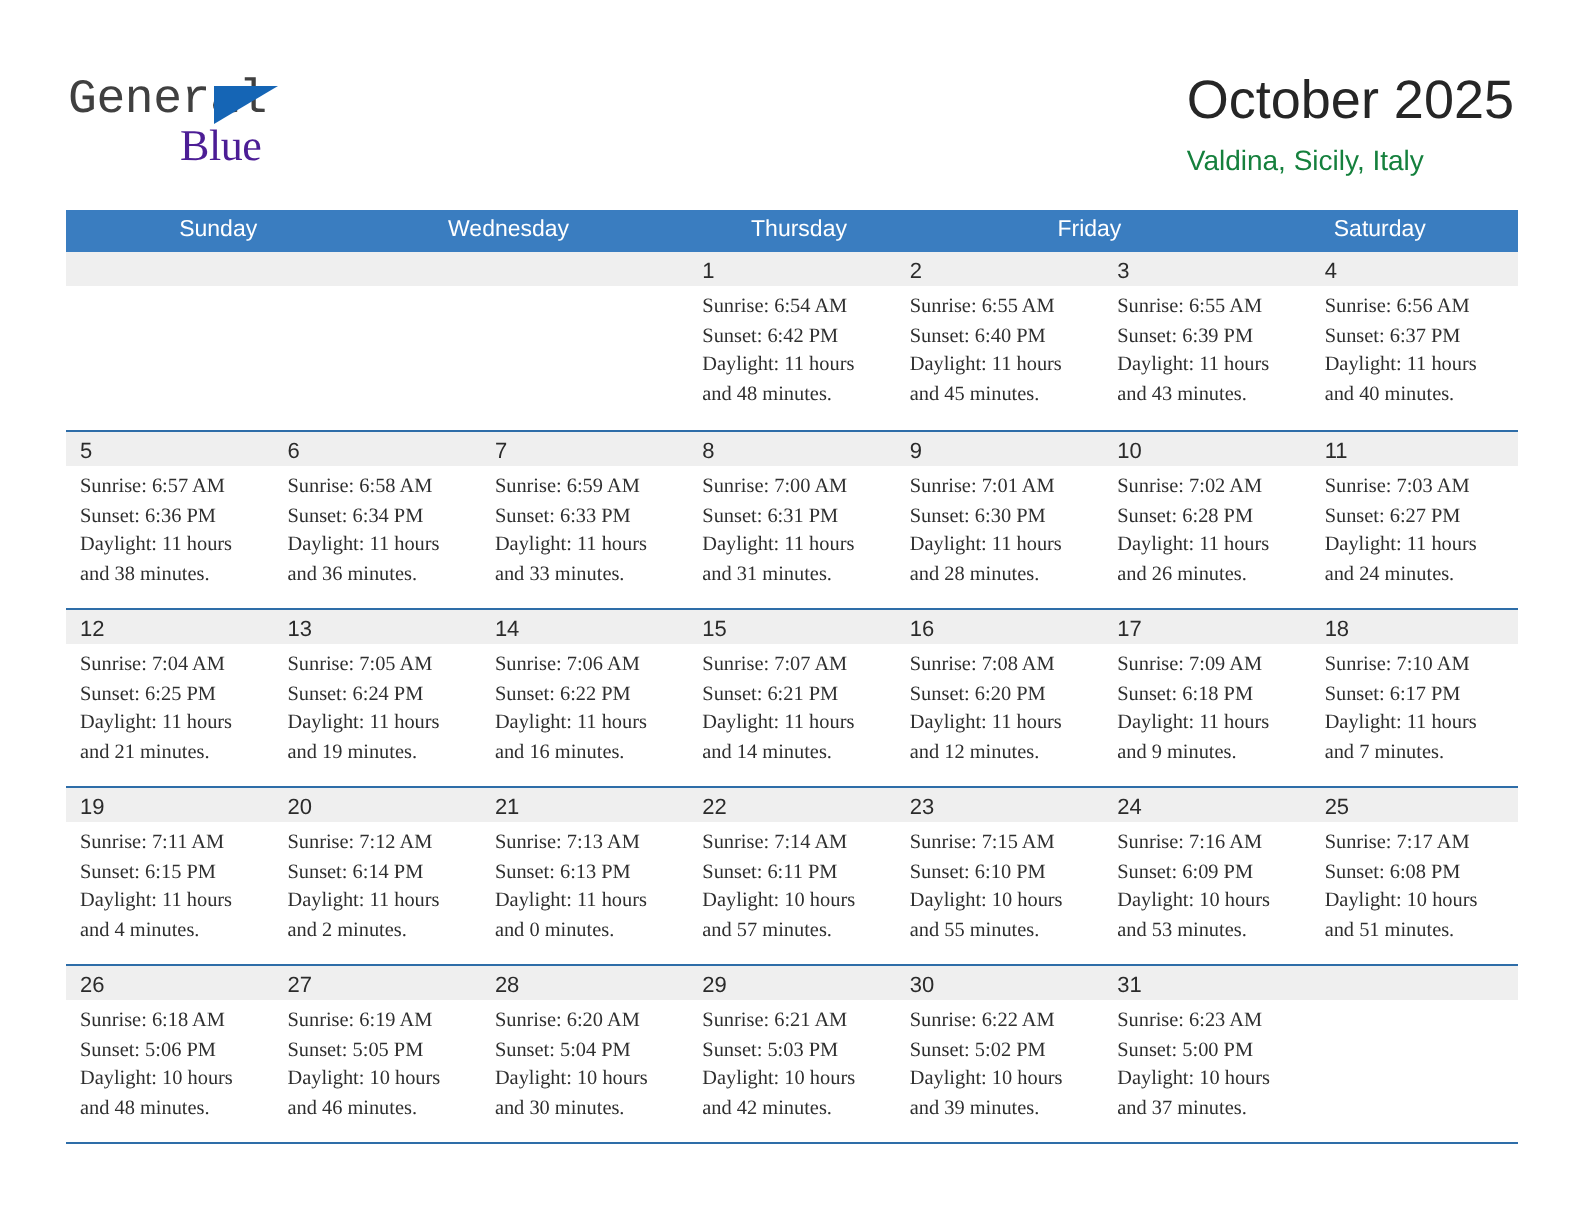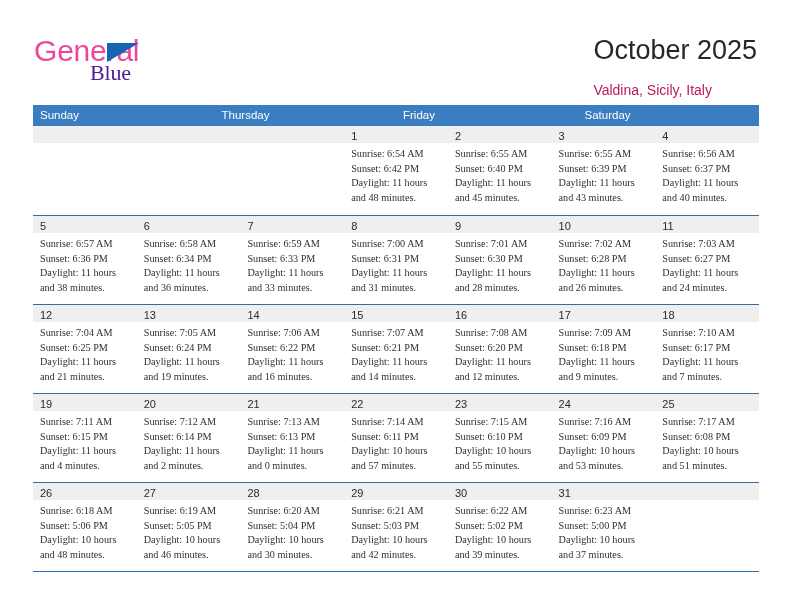--- a/index.html
+++ b/index.html
@@ -35,24 +35,24 @@
     position: absolute;
     left: 34px;
     top: 38px;
     width: 130px;
     height: 48px;
   }
   .logo-general {
     position: absolute;
     left: 0;
     top: 0;
-    font-size: 30px;
+    font-size: 24px;
     letter-spacing: -0.2px;
-    color: #ec4899;
-    font-family: Liberation Sans, sans-serif;
+    color: #404040;
+    font-family: Liberation Mono, monospace;
     line-height: 26px;
   }
   .logo-tri {
     position: absolute;
     left: 73px;
     top: 5px;
     width: 0;
     height: 0;
     border-left: 32px solid #1565b5;
     border-bottom: 19px solid transparent;
@@ -74,23 +74,23 @@
     top: 34px;
     text-align: left;
   }
   .cal-title {
     font-size: 27px;
     color: #262626;
     line-height: 32px;
     white-space: nowrap;
   }
   .cal-subtitle {
-    margin-top: 16px;
+    margin-top: 6px;
     font-size: 14px;
-    color: #be185d;
+    color: #15803d;
     line-height: 17px;
     white-space: nowrap;
   }
 
   
   .calendar {
     position: absolute;
     left: 33px;
     top: 105px;
     width: 726px;
@@ -103,20 +103,21 @@
   }
   .weekday {
     flex: 1 1 0;
     color: #ffffff;
     font-size: 11.5px;
     line-height: 21px;
     padding-left: 7px;
     box-sizing: border-box;
     overflow: hidden;
     white-space: nowrap;
+    text-align: center;
   }
 
   .week {
     display: flex;
     border-top: 1.6px solid #2e6da8;
     height: 89px;
     box-sizing: border-box;
   }
   .week.first {
     border-top: none;
@@ -175,20 +176,21 @@
     <div class="title-block">
       <div class="cal-title">October 2025</div>
       <div class="cal-subtitle">Valdina, Sicily, Italy</div>
     </div>
 
   </div>
 
   <div class="calendar">
     <div class="weekdays">
         <div class="weekday">Sunday</div>
+        <div class="weekday">Wednesday</div>
         <div class="weekday">Thursday</div>
         <div class="weekday">Friday</div>
         <div class="weekday">Saturday</div>
       </div>
     <div class="weeks">
         <div class="week first">
           <div class="day empty">
             <div class="day-head"><span class="day-num"></span></div>
             <div class="day-body"></div>
           </div>

